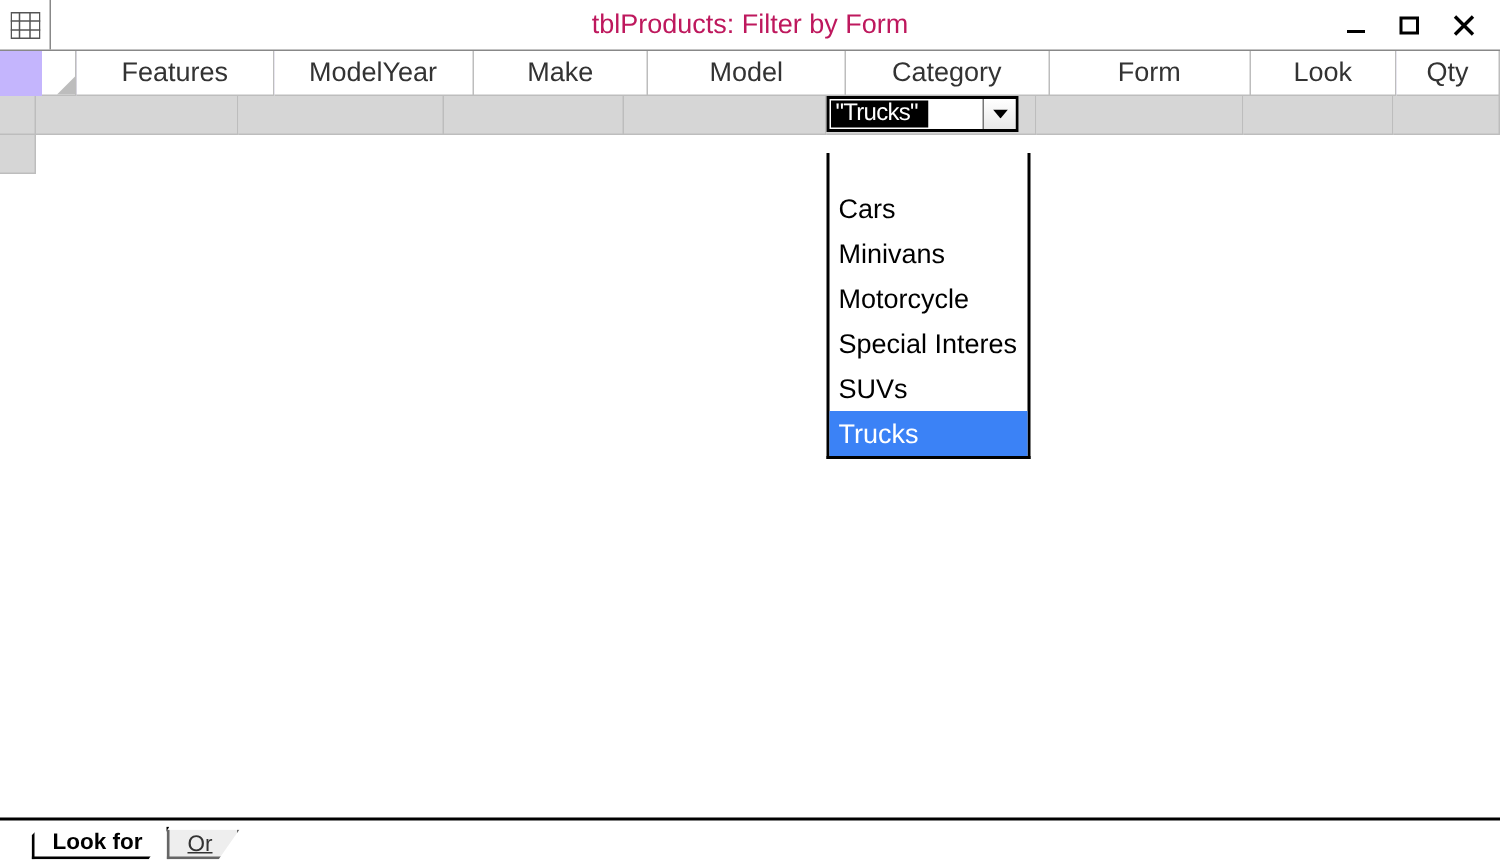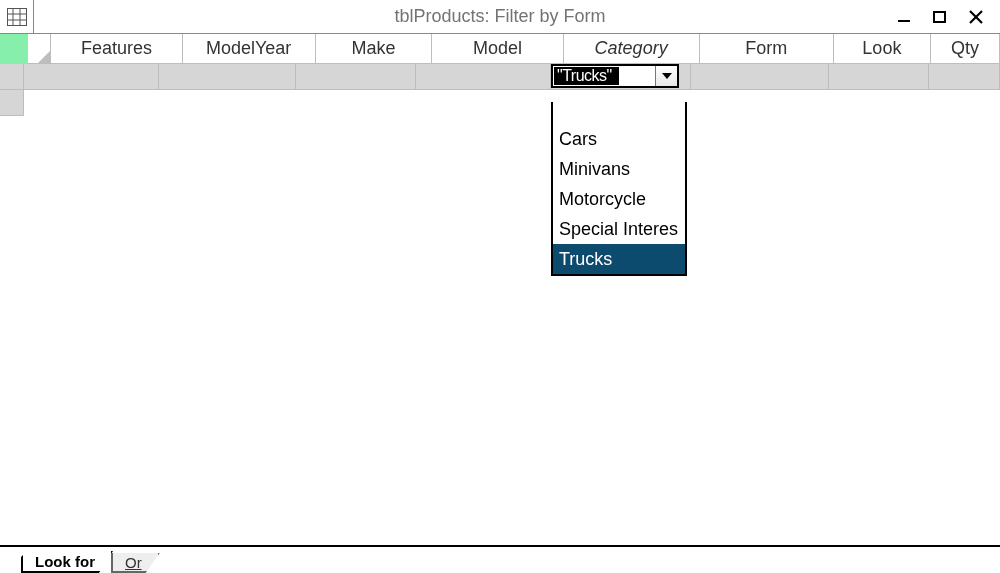--- a/index.html
+++ b/index.html
@@ -15,21 +15,21 @@
   }
   .titlebar .datasheet-icon {
     width: 34px; height: 33px;
     display: flex; align-items: center; justify-content: center;
     border-right: 1px solid #888;
   }
   .titlebar .title {
     position: absolute;
     left: 50%; transform: translateX(-50%);
     font-size: 18px;
-    color: #737373;
+    color: #be185d;
   }
   .win-controls {
     position: absolute;
     right: 6px; top: 0;
     display: flex;
     align-items: center;
     height: 34px;
   }
   .win-btn {
     width: 36px; height: 28px;
@@ -41,21 +41,21 @@
 
   .grid-area {
     position: relative;
     height: calc(100% - 34px - 28px);
     overflow: hidden;
   }
 
   .header-row {
     display: flex;
     height: 30px;
-    background: #86efac;
+    background: #c4b5fd;
     padding-left: 28px;
   }
   .row-selector-head {
     width: 24px;
     border-right: 1px solid #bdbdbd;
     border-bottom: 1px solid #bdbdbd;
     background: #fff;
     position: relative;
   }
   .row-selector-head::after {
@@ -153,21 +153,21 @@
     padding-top: 22px;
   }
   .dropdown .opt {
     padding: 2px 6px;
     font-size: 18px;
     white-space: nowrap;
     overflow: hidden;
     line-height: 26px;
   }
   .dropdown .opt.selected {
-    background: #0c4a6e;
+    background: #3b82f6;
     color: #fff;
   }
 
   .bottom-tabs {
     height: 28px;
     display: flex;
     align-items: flex-end;
     padding-left: 21px;
     border-top: 2px solid #000;
     background: #fff;
@@ -242,21 +242,21 @@
 </div>
 
 <div class="grid-area">
   <div class="header-row">
     <div class="row-selector-head"></div>
 
   <div class="col-head" style="width: 135px;">Features</div>
       <div class="col-head" style="width: 137px;">ModelYear</div>
       <div class="col-head" style="width: 120px;">Make</div>
       <div class="col-head" style="width: 135px;">Model</div>
-      <div class="col-head" style="width: 140px; font-style: italic;">Category</div>
+      <div class="col-head" style="width: 140px;">Category</div>
       <div class="col-head" style="width: 138px;">Form</div>
       <div class="col-head" style="width: 100px;">Look</div>
       <div class="col-head" style="width: 71px;">Qty</div>
     </div>
   <div class="filter-row">
     <div class="row-selector"></div>
 
   <div class="filter-cell" style="width: 135px;"></div>
       <div class="filter-cell" style="width: 137px;"></div>
       <div class="filter-cell" style="width: 120px;"></div>
@@ -269,20 +269,21 @@
             <svg width="10" height="6">
               <polygon points="0,0 10,0 5,6" fill="#000"></polygon>
             </svg>
           </div>
         </div>
         <div class="dropdown">
           <div class="opt">Cars</div>
           <div class="opt">Minivans</div>
           <div class="opt">Motorcycle</div>
           <div class="opt">Special Interes</div>
+          <div class="opt">SUVs</div>
           <div class="opt selected">Trucks</div>
         </div>
       </div>
       <div class="filter-cell" style="width: 138px;"></div>
       <div class="filter-cell" style="width: 100px;"></div>
       <div class="filter-cell" style="width: 71px;"></div>
     </div>
   <div class="blank-row">
     <div class="row-selector"></div>
     <div class="blank-cell" style="flex:1"></div>

